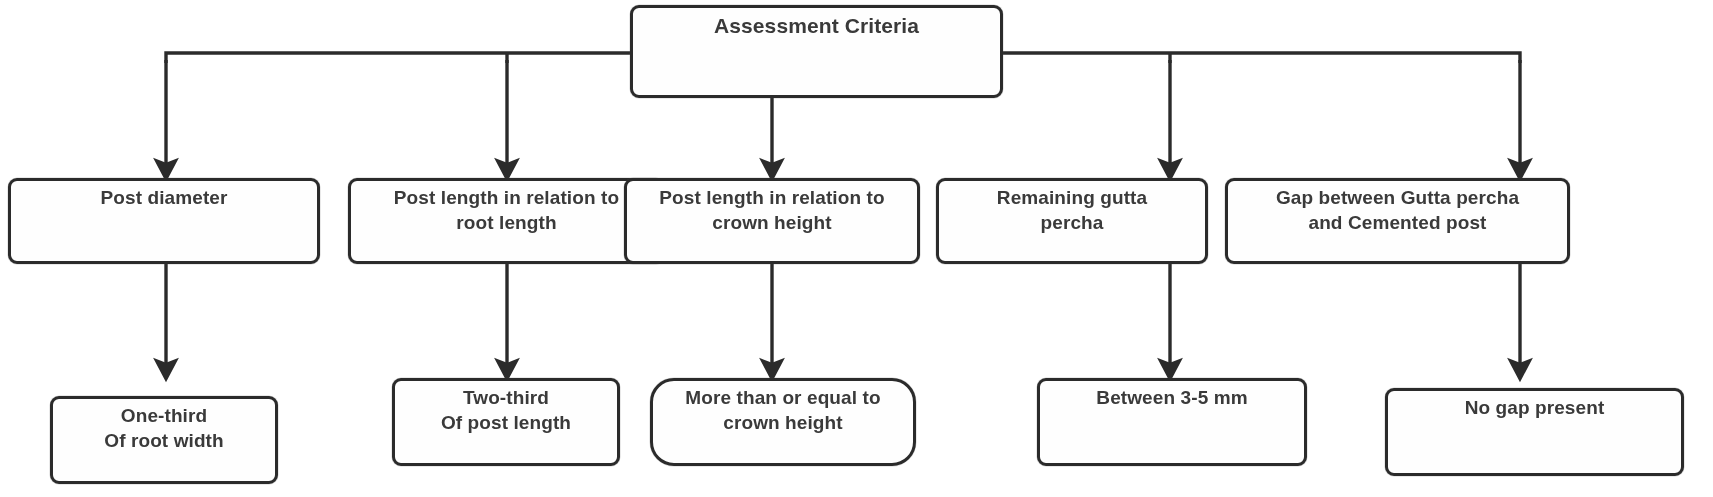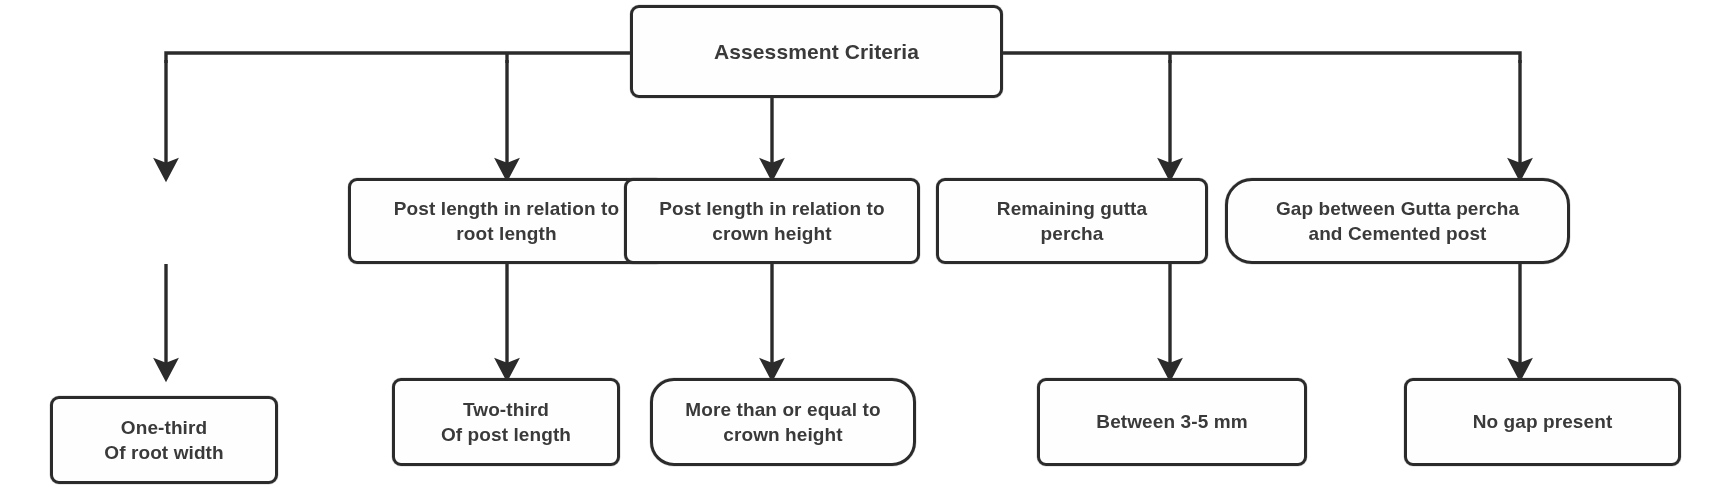--- a/index.html
+++ b/index.html
@@ -22,21 +22,20 @@
     height:497px;
     pointer-events:none;
   }
   .node{
     position:absolute;
     box-sizing:border-box;
     background:#fefefe;
     border:3px solid #2b2b2b;
     border-radius:9px;
     display:flex;
-    align-items:center;
     justify-content:center;
     text-align:center;
     color:#3a3a3a;
     font-weight:700;
     letter-spacing:0.1px;
     line-height:1.32;
     padding:4px 10px;
     box-shadow:0 0 0 0.5px rgba(80,80,80,0.25);
   }
   .node .label{
@@ -88,37 +87,40 @@
       <path d="M772,264 L772,370"></path>
       <path d="M1170,264 L1170,370"></path>
       <path d="M1520,264 L1520,370"></path>
     </g>
   </svg>
 
   <div class="node root" style="left:630px; top:5px; width:373px; height:93px;">
     <span class="label">Assessment Criteria</span>
   </div>
 
+  <div class="node criterion" style="left:8px; top:178px; width:312px; height:86px;">
+    <span class="label">Post diameter</span>
+  </div>
 
   <div class="node criterion" style="left:348px; top:178px; width:317px; height:86px;">
     <span class="label">Post length in relation to
 root length</span>
   </div>
 
   <div class="node criterion" style="left:624px; top:178px; width:296px; height:86px;">
     <span class="label">Post length in relation to
 crown height</span>
   </div>
 
   <div class="node criterion" style="left:936px; top:178px; width:272px; height:86px;">
     <span class="label">Remaining gutta
 percha</span>
   </div>
 
-  <div class="node criterion" style="left:1225px; top:178px; width:345px; height:86px;border-radius:27px;">
+  <div class="node criterion" style="left:1225px; top:178px; width:345px; height:86px;">
     <span class="label">Gap between Gutta percha
 and Cemented post</span>
   </div>
 
   <div class="node outcome" style="left:50px; top:378px; width:228px; height:88px;margin-top:18px;">
     <span class="label">One-third
 Of root width</span>
   </div>
 
   <div class="node outcome" style="left:392px; top:378px; width:228px; height:88px;">
@@ -128,17 +130,17 @@
 
   <div class="node outcome" style="left:650px; top:378px; width:266px; height:88px;border-radius:24px;">
     <span class="label">More than or equal to
 crown height</span>
   </div>
 
   <div class="node outcome" style="left:1037px; top:378px; width:270px; height:88px;">
     <span class="label">Between 3-5 mm</span>
   </div>
 
-  <div class="node outcome" style="left:1385px; top:378px; width:277px; height:88px;margin-left:19px;">
+  <div class="node outcome" style="left:1385px; top:388px; width:299px; height:88px;">
     <span class="label">No gap present</span>
   </div>
 
 </div>
 
 </body></html>

